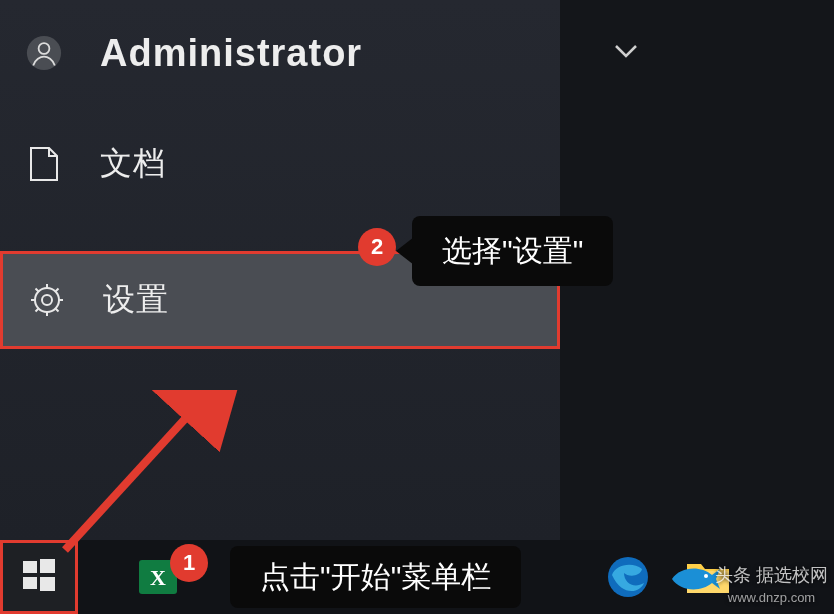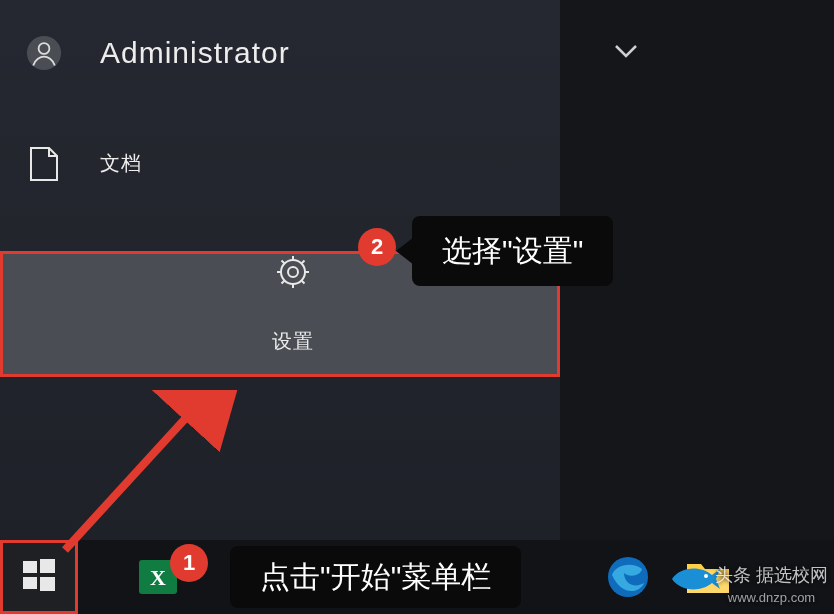--- a/index.html
+++ b/index.html
@@ -33,33 +33,32 @@
     padding-top: 10px;
   }
   .menu-item .icon {
     width: 36px;
     height: 36px;
     display: flex;
     align-items: center;
     justify-content: center;
   }
   .menu-item .label {
-    font-size: 20px;
+    font-size: 32px;
     font-weight: 500;
     letter-spacing: 1px;
   }
   .menu-item.user .label {
-    font-size: 30px;
-    font-weight: 400;
+    font-size: 38px;
+    font-weight: 700;
   }
   .menu-item.highlight {
     background: #4a4d53;
     border: 3px solid #e13b2f;
-    height: 126px;
-    flex-direction: column;
+    height: 98px;
   }
   .spacer {
     height: 20px;
   }
   .right-panel {
     position: absolute;
     top: 0;
     left: 560px;
     right: 0;
     bottom: 74px;

